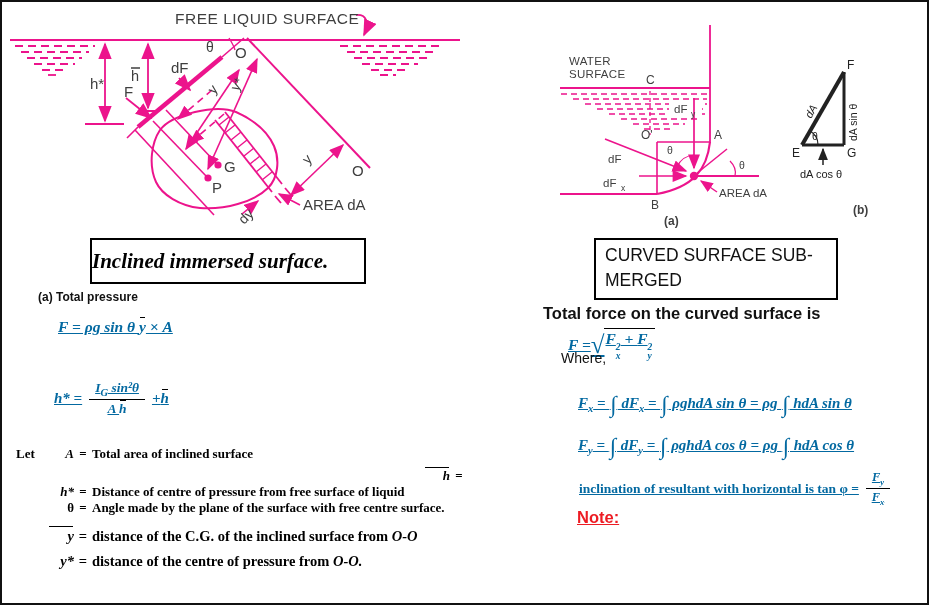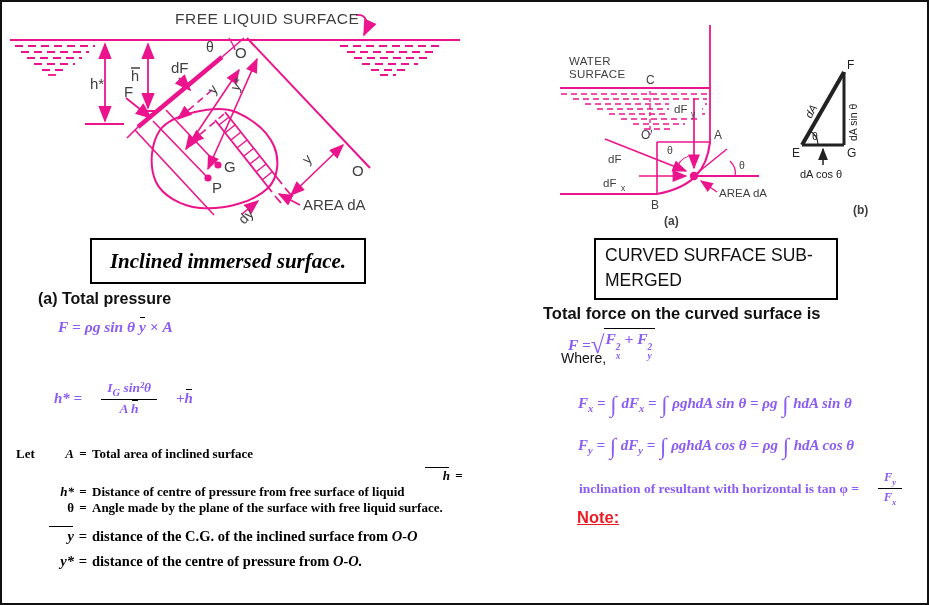--- a/index.html
+++ b/index.html
@@ -2,36 +2,36 @@
 <html><head>
 <meta charset="utf-8">
 <style>
   html,body{margin:0;padding:0;background:#e8e8e8;}
   #page{position:relative;width:929px;height:605px;background:#ffffff;border:2px solid #111;
         box-sizing:border-box;overflow:hidden;font-family:"Liberation Sans",sans-serif;color:#111;}
   .abs{position:absolute;}
   svg text{font-family:"Liberation Sans",sans-serif;}
   
   .caption-box{left:88px;top:236px;width:272px;height:42px;border:2px solid #000;
-       display:flex;align-items:center;justify-content:center;
+       display:flex;align-items:center;
        font-family:"Liberation Serif",serif;font-weight:bold;font-style:italic;font-size:21px;color:#000;}
   .rbox{left:592px;top:236px;width:244px;border:2px solid #000;box-sizing:border-box;
        padding:3px 9px 5px 9px;font-size:17.5px;line-height:1.42;color:#111;}
   
-  .h-sans{font-weight:bold;font-size:16px;color:#111;}
+  .h-sans{font-weight:bold;font-size:12px;color:#111;}
   
   .formula{font-family:"Liberation Serif",serif;font-weight:bold;font-style:italic;
-       font-size:15.5px;color:#8b5cf6;white-space:nowrap;}
+       font-size:15.5px;color:#0369a1;white-space:nowrap;text-decoration:underline;}
   .bar{position:relative;display:inline-block;}
   .bar::after{content:"";position:absolute;left:1px;right:1px;top:-1px;border-top:1.5px solid #000;}
   .sb{font-size:10.5px;vertical-align:-4px;}
   .ss{display:inline-flex;flex-direction:column;align-items:flex-start;line-height:0.95;
       font-size:9.5px;vertical-align:-6px;}
   .int{font-size:23px;font-style:normal;font-weight:400;vertical-align:-4px;padding:0 1px;}
-  .frac{display:inline-flex;flex-direction:column;align-items:center;vertical-align:middle;margin:0 19px;}
+  .frac{display:inline-flex;flex-direction:column;align-items:center;vertical-align:middle;margin:0 7px;}
   .frac .num{display:block;border-bottom:1.6px solid #000;padding:0 6px 1px 6px;}
   .frac .den{display:block;padding-top:1px;}
   .flexmid{display:flex;align-items:center;}
   .sqrt{font-size:25px;font-style:normal;font-weight:400;margin-right:-1px;}
   .radicand{border-top:1.6px solid #000;padding:1px 3px 0 2px;}
   
   .defs{left:14px;top:444px;width:452px;font-family:"Liberation Serif",serif;color:#000;}
   .defrow{display:flex;align-items:baseline;font-weight:bold;font-size:13px;line-height:16px;}
   .defrow .letcol{width:32px;}
   .defrow .symcol{width:26px;text-align:right;font-style:italic;}
@@ -259,21 +259,21 @@
     <div class="defrow">
       <span class="letcol"></span>
       <span class="symcol">h*</span>
       <span class="eqcol">=</span>
       <span>Distance of centre of pressure from free surface of liquid</span>
     </div>
     <div class="defrow">
       <span class="letcol"></span>
       <span class="symcol" style="font-style:normal">θ</span>
       <span class="eqcol">=</span>
-      <span>Angle made by the plane of the surface with free liquid surface.</span>
+      <span>Angle made by the plane of the surface with free centre surface.</span>
     </div>
     <div class="defrow big" style="margin-top:11px">
       <span class="letcol"></span>
       <span class="symcol bar">y</span>
       <span class="eqcol">=</span>
       <span><span>distance of the C.G. of the inclined surface from </span><span class="oo">O-O</span></span>
     </div>
     <div class="defrow big" style="margin-top:7px">
       <span class="letcol"></span>
       <span class="symcol">y*</span>

